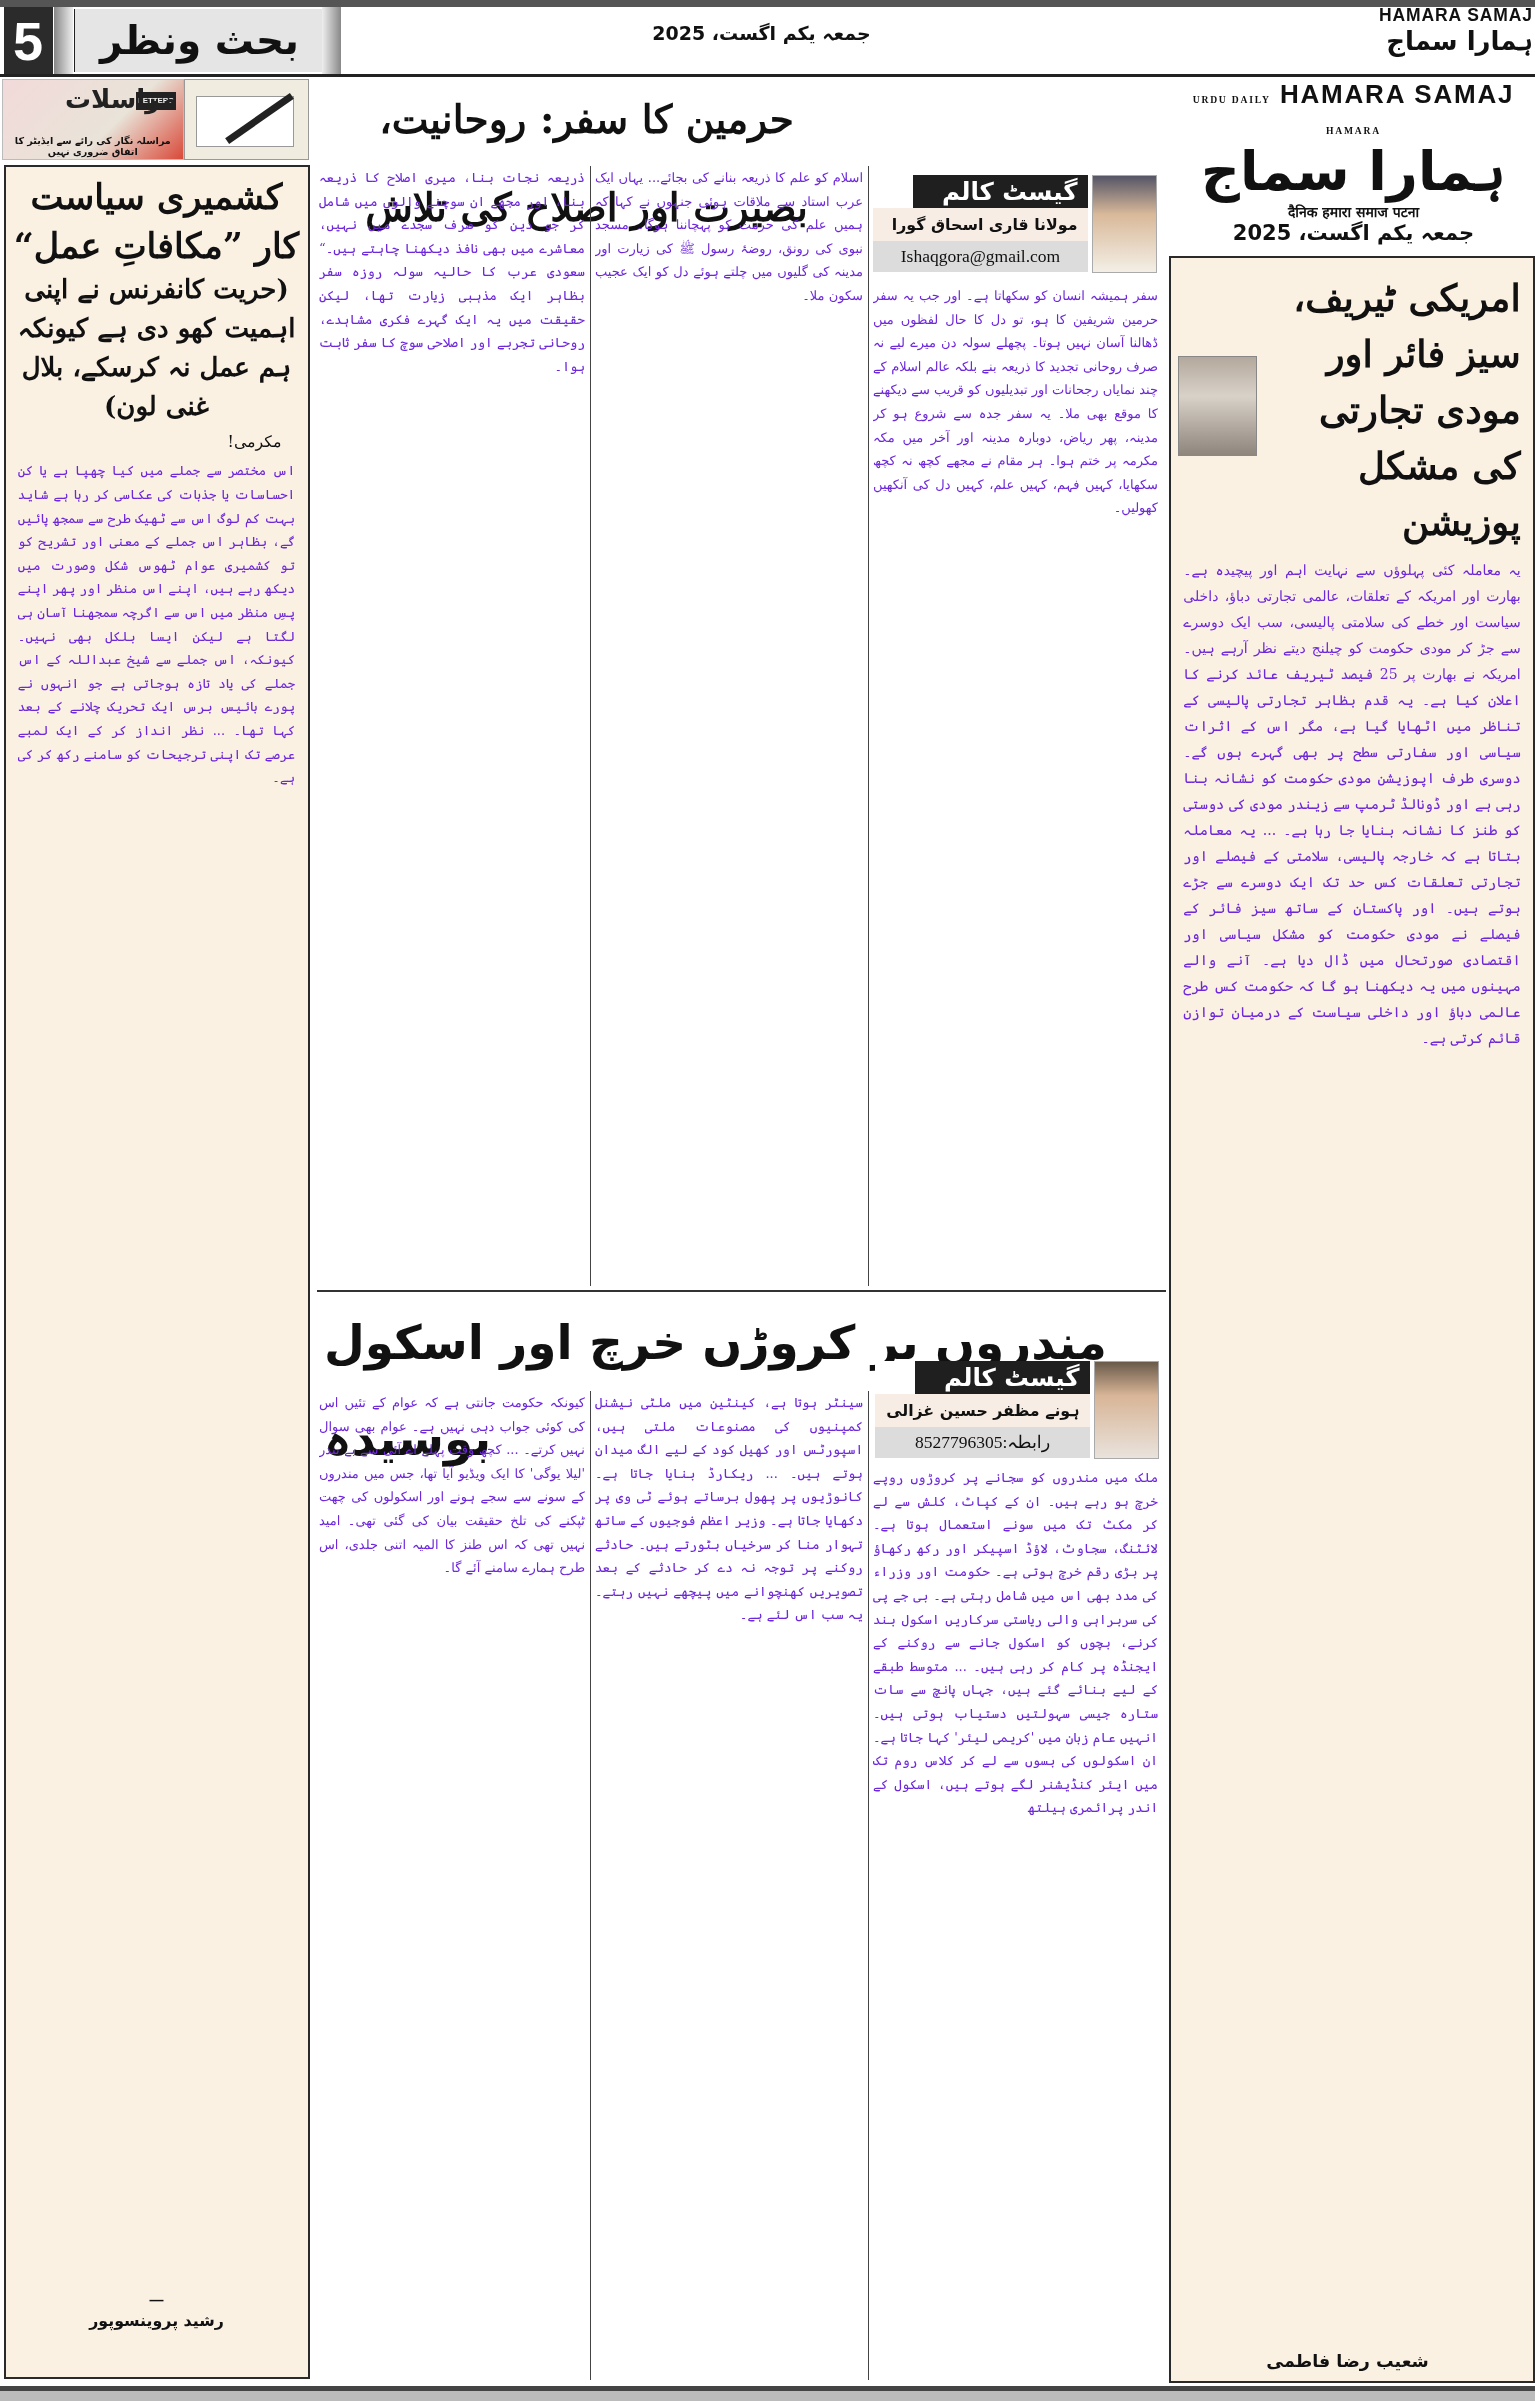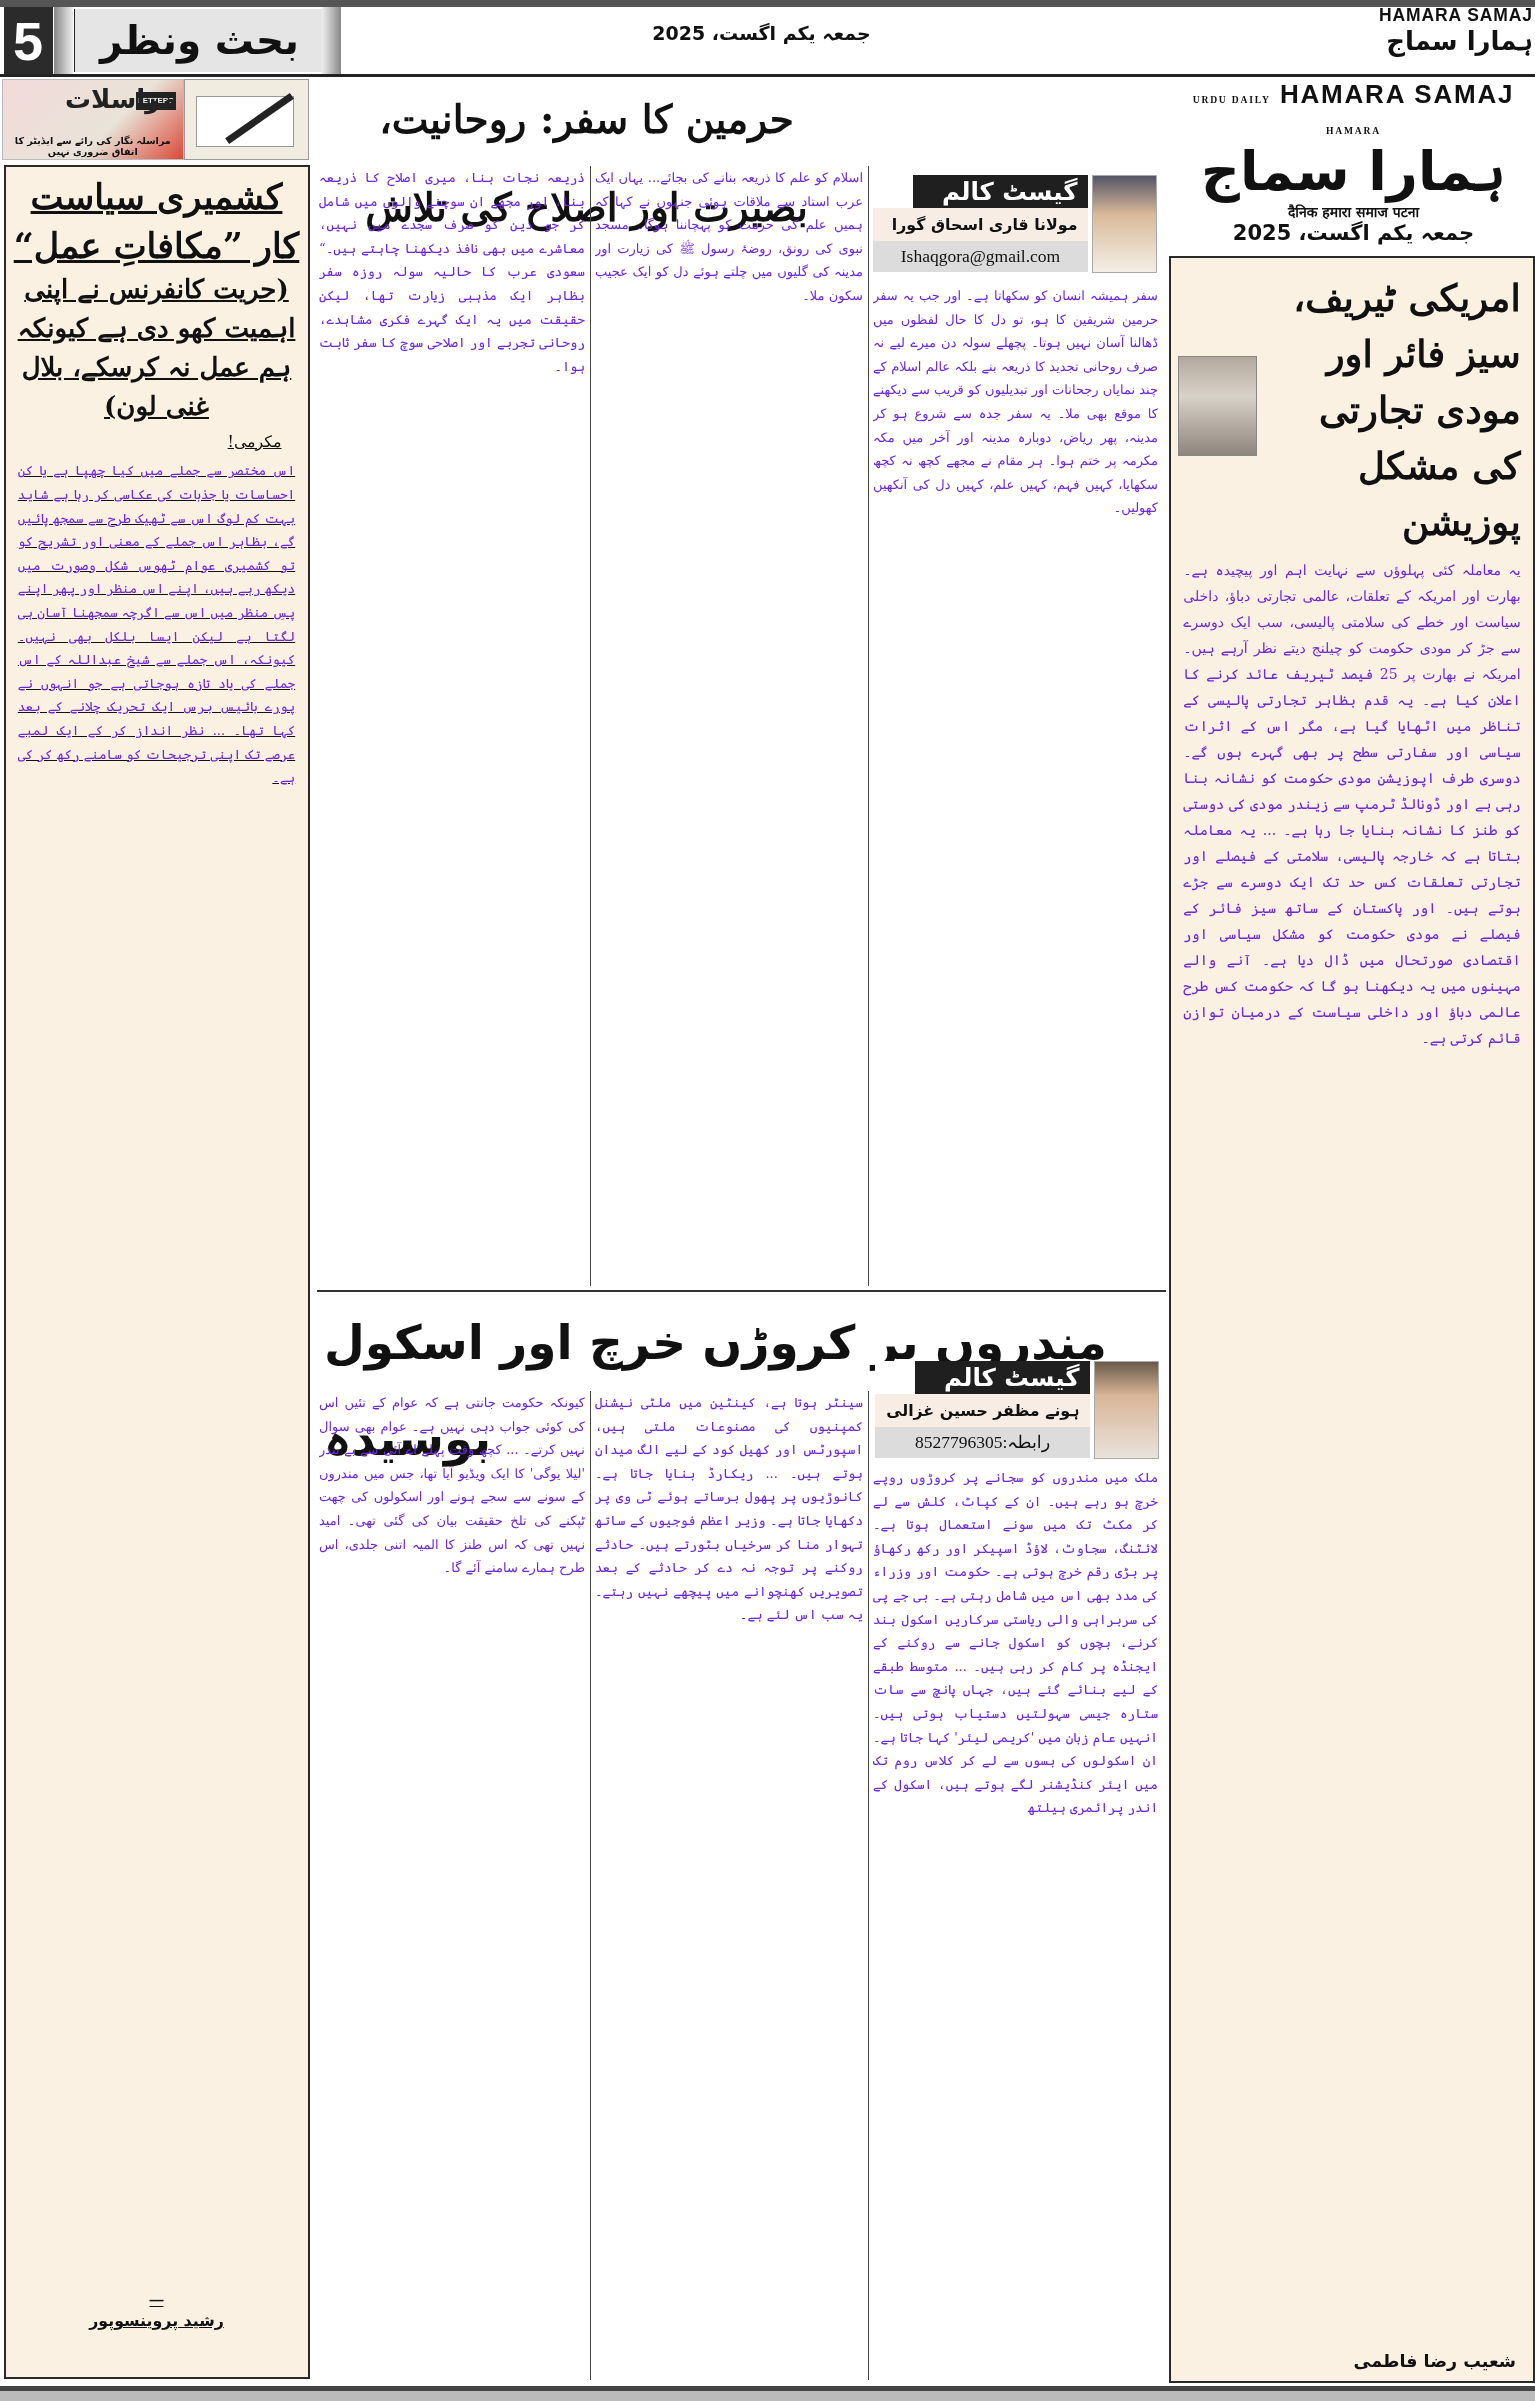--- a/index.html
+++ b/index.html
@@ -18,21 +18,21 @@
   .mini-mast .ur { font:bold 26px "DejaVu Sans", sans-serif; direction:rtl; }
   
   .letters-banner { left:1.8px; top:79px; width:180px; height:79px; background:linear-gradient(135deg,#f2dada,#e9e3d8 60%,#d94a3a); border:0.9px solid #bbb; }
   .letters-banner .title { position:absolute; right:5.3px; top:3.5px; font:bold 26px "DejaVu Sans", sans-serif; direction:rtl; color:#222; }
   .letters-banner .sub { position:absolute; left:0; right:0; bottom:1.8px; font:bold 9.6px "DejaVu Sans", sans-serif; direction:rtl; text-align:center; color:#111; }
   .letters-banner .box { position:absolute; right:7px; top:12.3px; width:40px; height:17.5px; background:#222; color:#eee; font:bold 7.9px "Liberation Sans", sans-serif; text-align:center; line-height:17.5px; }
   .pen-icon { left:184px; top:79px; width:123px; height:79px; background:#f0ece0; border:0.9px solid #999; }
   .pen-icon .env { position:absolute; left:10.5px; top:15.8px; width:96px; height:49px; border:1.8px solid #999; background:#fff; }
   .pen-icon .nib { position:absolute; left:35px; top:35px; width:79px; height:7px; background:#222; transform:rotate(-35deg); }
   
-  .letter-col { left:3.5px; top:165px; width:306px; height:2214px; background:#fbf1e3; border:2.6px solid #2a2a2a; box-sizing:border-box;text-decoration:underline; }
+  .letter-col { left:3.5px; top:165px; width:306px; height:2214px; background:#fbf1e3; border:2.6px solid #2a2a2a; box-sizing:border-box; }
   .letter-col .hl { direction:rtl; text-align:center; font:bold 35px "DejaVu Serif", serif; line-height:49px; padding:5.3px 7px 0; }
   .letter-col .sub { direction:rtl; text-align:center; font:bold 26px "DejaVu Serif", serif; line-height:39px; padding:0 7px; }
   .letter-col .salute { direction:rtl; text-align:right; font:15.8px "DejaVu Serif", serif; padding:5.3px 26px 5.3px 0; }
   .body-text { direction:rtl; text-align:justify; font:13px "DejaVu Serif", serif; line-height:23.6px; color:#6d28d9; }
   .letter-col .body-text { padding:3.5px 12.3px; height:1829px; overflow:hidden; }
   .letter-col .dash { text-align:center; font:bold 14px sans-serif; }
   .letter-col .sig { direction:rtl; text-align:center; font:bold 15.8px "DejaVu Sans", sans-serif; padding:3.5px 0 8.8px; }
   .vrule { background:#444; }
   
   .a1-headline { left:324px; top:75px; width:525px; height:88px; direction:rtl; text-align:center; font:bold 39px "DejaVu Serif", serif; line-height:88px; }
@@ -48,21 +48,21 @@
   .mast { left:1173px; top:79px; width:361px; height:149px; text-align:center; }
   .mast .en { font:bold 26px "Liberation Sans", sans-serif; letter-spacing:1.8px; }
   .mast .en small { font:bold 9.6px "Liberation Serif", serif; }
   .mast .ur { font:bold 54px "DejaVu Sans", sans-serif; direction:rtl; line-height:61px; }
   .mast .hi { font:bold 14px "DejaVu Sans", sans-serif; }
   .mast-date { left:1173px; top:221px; width:361px; height:31.5px; direction:rtl; text-align:center; font:bold 21px "DejaVu Sans", sans-serif; }
   .right-box { left:1169px; top:256px; width:366px; height:2127px; background:#fbf1e3; border:2.6px solid #2a2a2a; box-sizing:border-box; }
   .right-box .hl { direction:rtl; text-align:right; font:bold 37px "DejaVu Serif", serif; line-height:56px; padding:12.3px 12.3px 0; }
   .right-box .photo { position:absolute; left:7px; top:98px; width:77px; height:98px; background:linear-gradient(180deg,#b3a89c,#d9d2c9 40%,#8e857c); border:0.9px solid #888; }
   .right-box .body-text { padding:7px 12.3px; height:1882px; overflow:hidden; font-size:14px; line-height:26px; }
-  .right-box .sig { position:absolute; bottom:10.5px; left:0; right:17px; direction:rtl; text-align:right; font:bold 17.5px "DejaVu Sans", sans-serif; }
+  .right-box .sig { position:absolute; bottom:10.5px; left:0; right:9px; direction:rtl; text-align:center; font:bold 17.5px "DejaVu Sans", sans-serif; }
   .bottom-rule { left:0; top:2386px; width:1536px; height:5.3px; background:#444; }
   .bottom-rule2 { left:0; top:2391px; width:1536px; height:10.5px; background:#bbb; }
 </style>
 </head>
 <body>
 
 <div class="abs topline"></div>
 <div class="abs page-num">5</div>
 <div class="abs shadebar1"></div>
 <div class="abs section-label">بحث ونظر</div>

